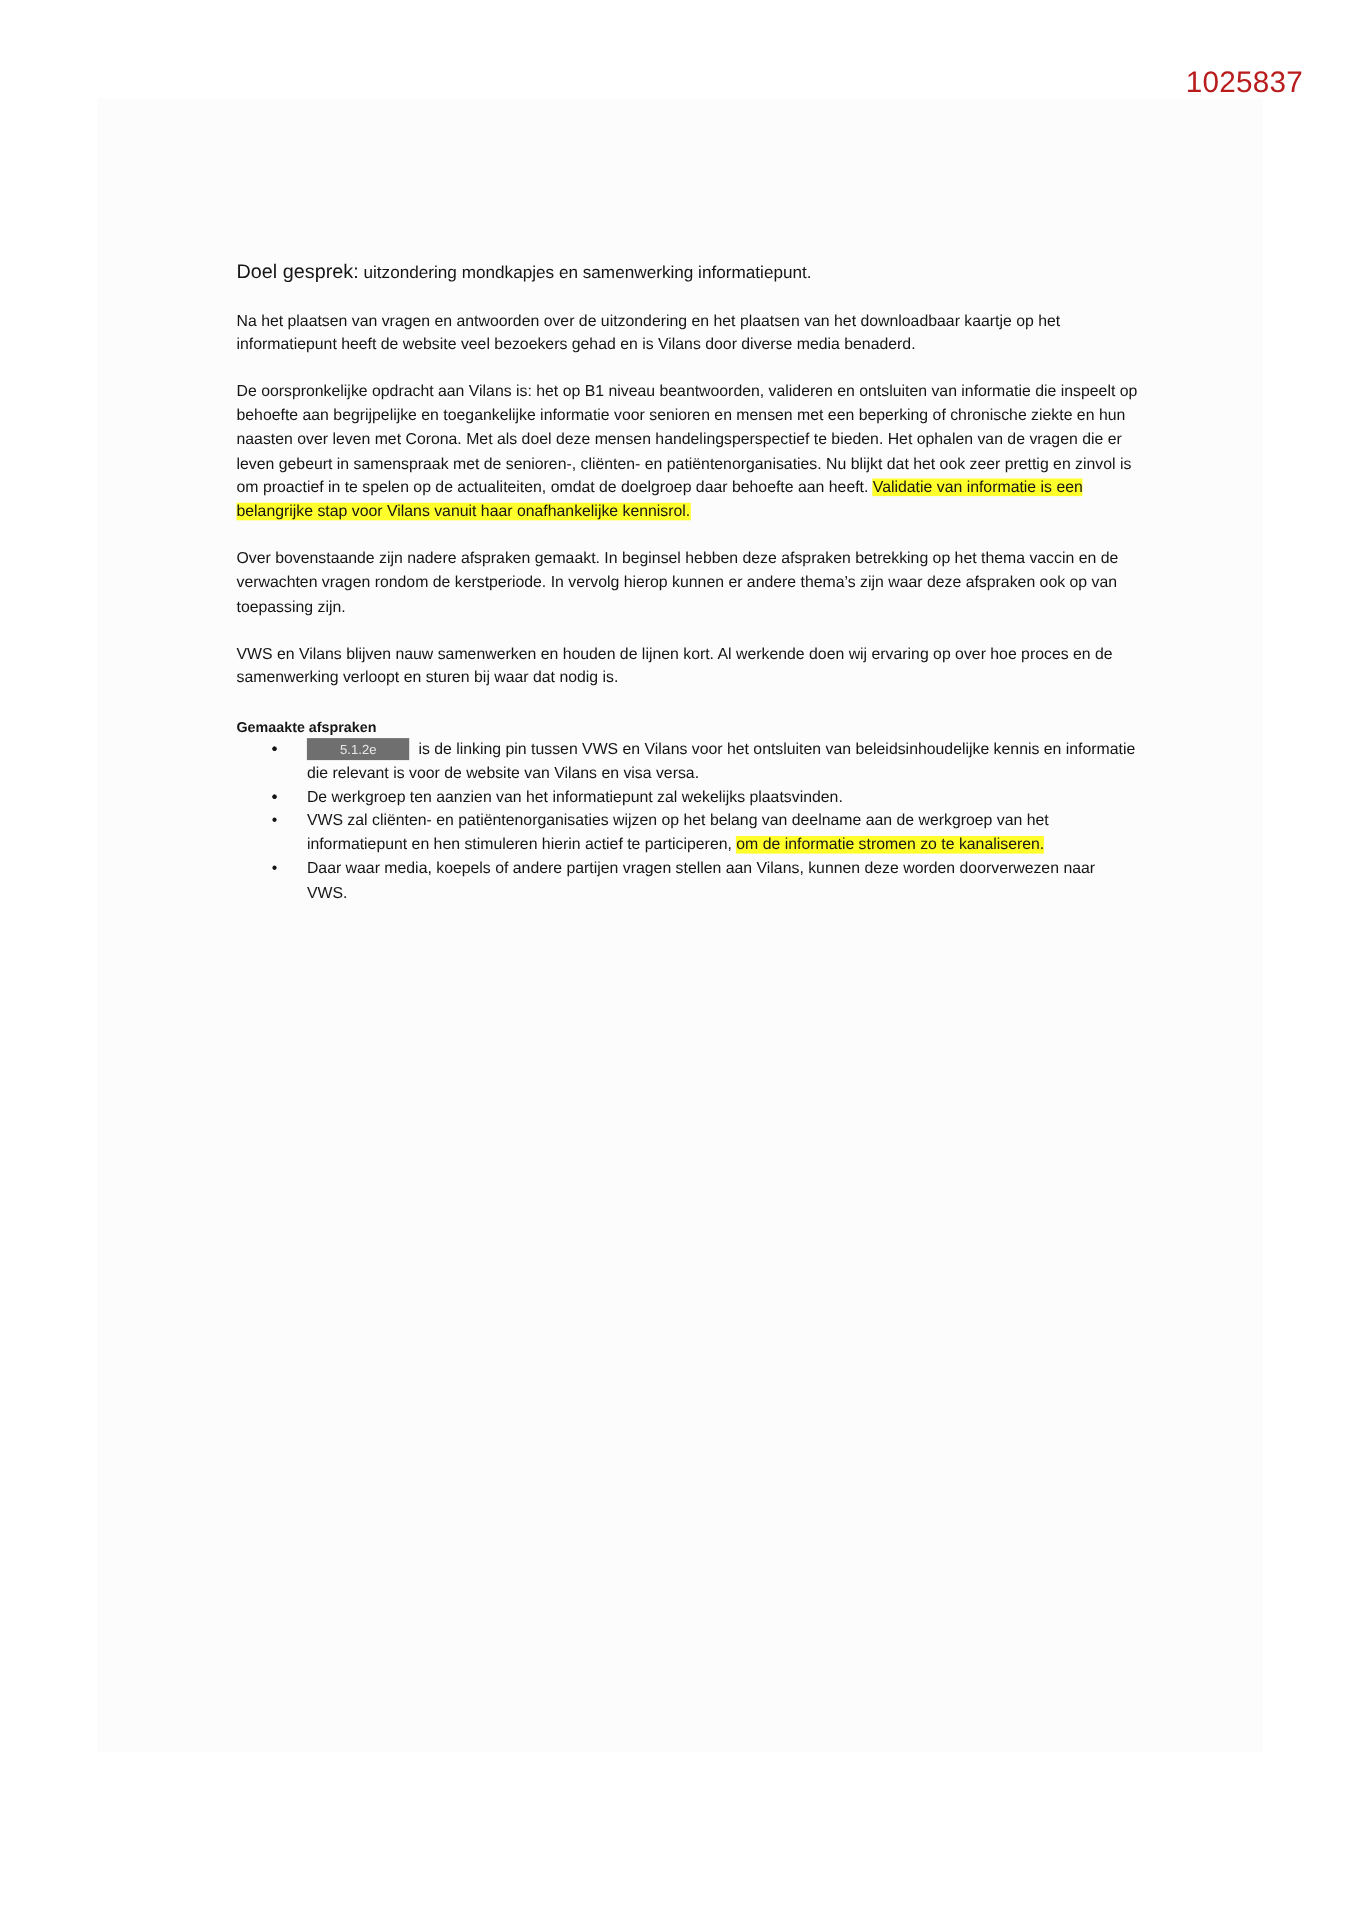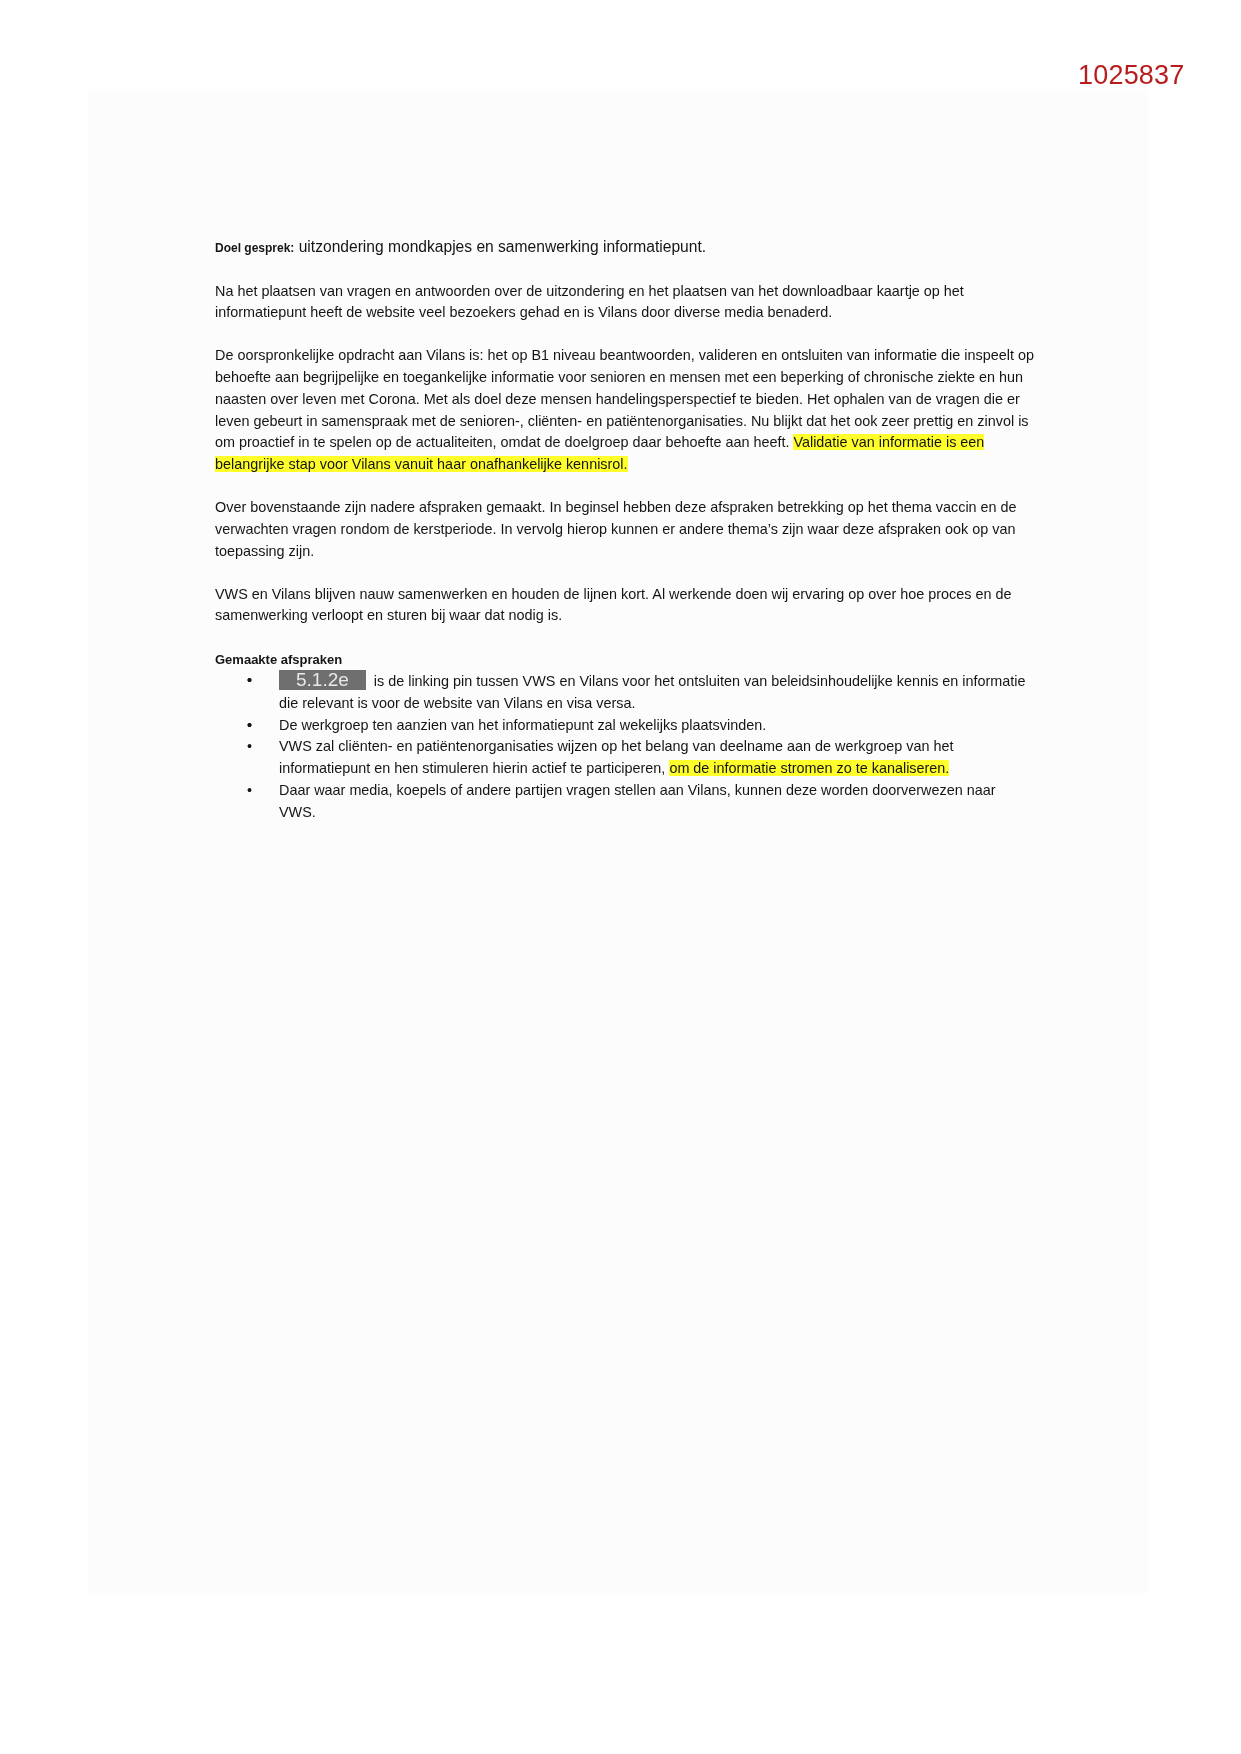--- a/index.html
+++ b/index.html
@@ -53,22 +53,22 @@
       line-height: 14px;
       margin: 2px 0 0 0;
       color: #222;
     }
     .goal {
       margin: 20px 0 0 0;
       font-size: 15.6px;
       line-height: 22px;
     }
     .goal .goal-label {
-      font-weight: bold;
-      font-size: 12px;
+      font-weight: normal;
+      font-size: 18px;
     }
     p.para {
       margin: 0;
     }
     .gap { height: 21.5px; }
     .hl {
       background: #ffff2b;
     }
     .section-heading {
       font-weight: bold;
@@ -87,23 +87,23 @@
     ul.agreements li .bullet {
       position: absolute;
       left: 32px;
       top: 0;
     }
     .redaction {
       display: inline-block;
       background: #6f6f6f;
       color: #e8e8e8;
       font-family: "Liberation Sans", sans-serif;
-      font-size: 19px;
+      font-size: 12px;
       line-height: 20px;
-      padding: 0 17px;
+      padding: 0 30px;
       margin-right: 4px;
       vertical-align: baseline;
     }
   </style>
 </head>
 <body>
 
 <div class="doc-number">1025837</div>
 
 <div class="page-scan"></div>

